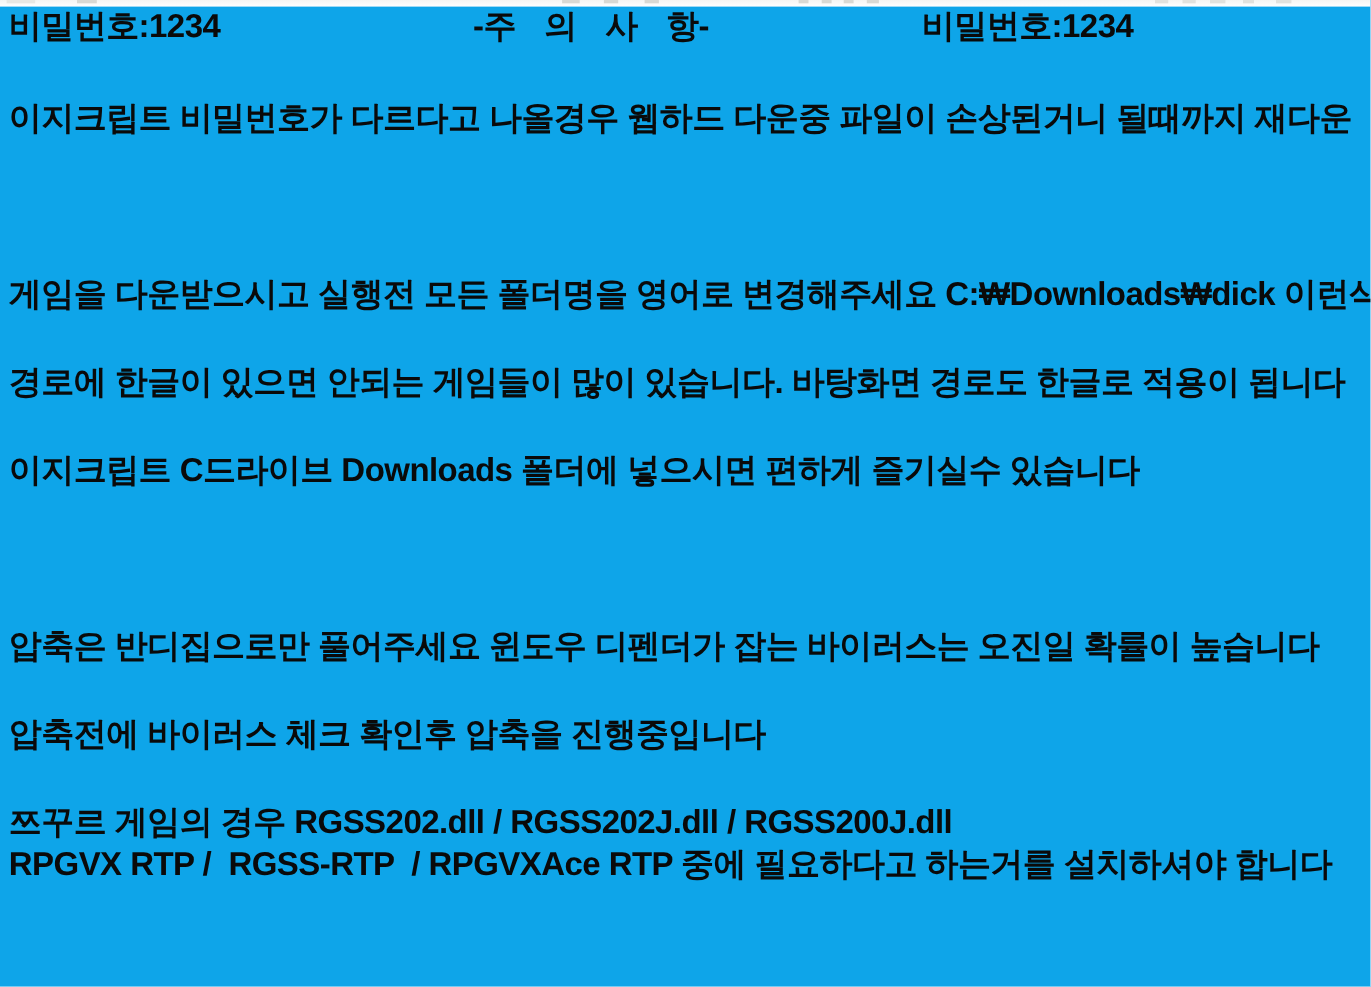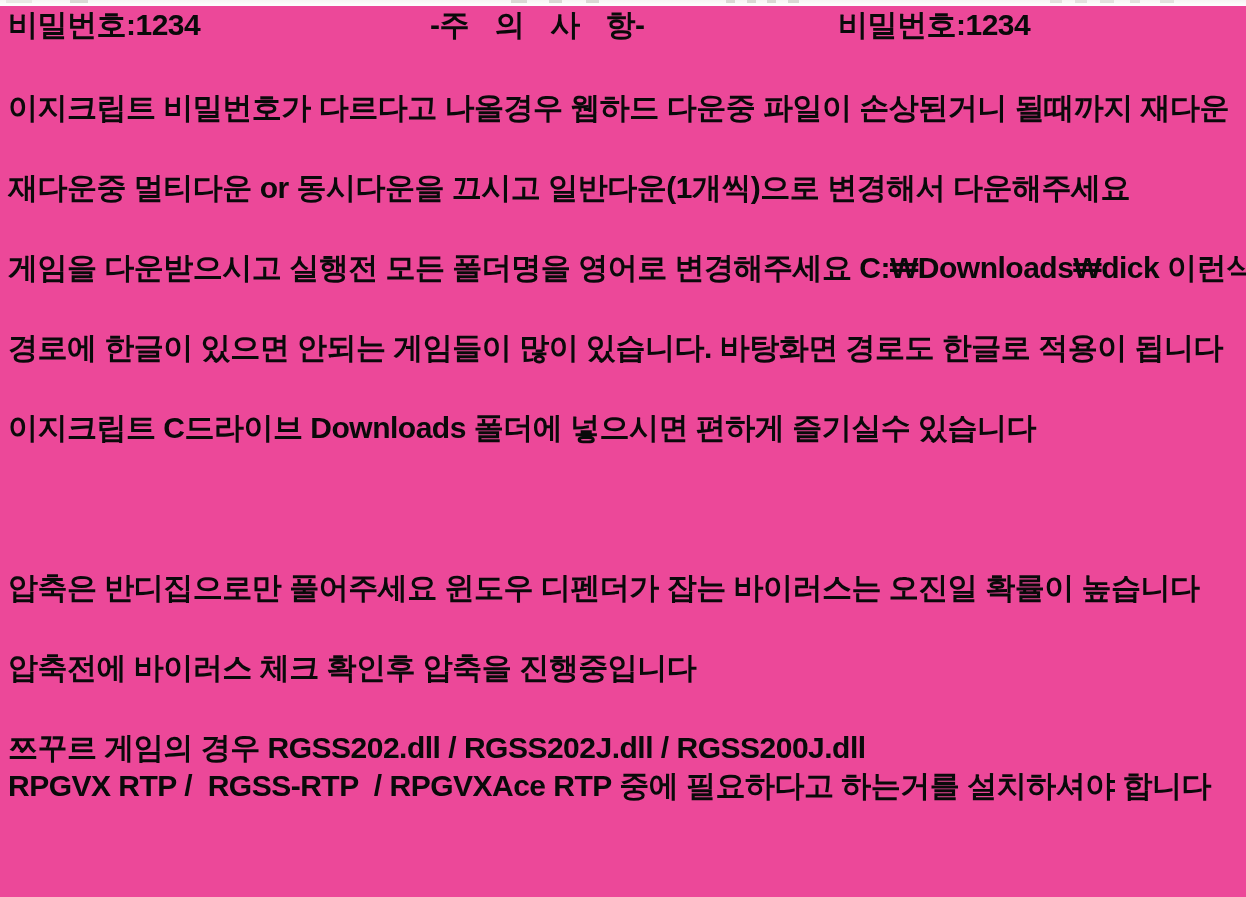--- a/index.html
+++ b/index.html
@@ -4,21 +4,21 @@
 <style>
   html, body {
     margin: 0;
     padding: 0;
     background: #ffffff;
   }
   .page {
     position: relative;
     width: 1246px;
     height: 897px;
-    background: #ec4899;
+    background: #0ea5e9;
     overflow: hidden;
     font-family: "Liberation Sans", "DejaVu Sans", sans-serif;
     font-weight: 700;
     color: #0a0a0a;
   }
   
   .top-artifact {
     position: absolute;
     top: 0; left: 0;
     width: 100%; height: 6px;
@@ -75,21 +75,20 @@
     <i style="left:1160px; width:14px; background:#e2e2de;"></i>
   </div>
 
   <div class="line header-left">비밀번호:1234</div>
 
   <div class="line header-title">-주 의 사 항-</div>
 
   <div class="line header-right">비밀번호:1234</div>
 
   <div class="line n0">이지크립트 비밀번호가 다르다고 나올경우 웹하드 다운중 파일이 손상된거니 될때까지 재다운</div>
-  <div class="line n1">재다운중 멀티다운 or 동시다운을 끄시고 일반다운(1개씩)으로 변경해서 다운해주세요</div>
   <div class="line n2">게임을 다운받으시고 실행전 모든 폴더명을 영어로 변경해주세요 C:₩Downloads₩dick 이런식</div>
   <div class="line n3">경로에 한글이 있으면 안되는 게임들이 많이 있습니다. 바탕화면 경로도 한글로 적용이 됩니다</div>
   <div class="line n4">이지크립트 C드라이브 Downloads 폴더에 넣으시면 편하게 즐기실수 있습니다</div>
   <div class="line n6">압축은 반디집으로만 풀어주세요 윈도우 디펜더가 잡는 바이러스는 오진일 확률이 높습니다</div>
   <div class="line n7">압축전에 바이러스 체크 확인후 압축을 진행중입니다</div>
   <div class="line n8">쯔꾸르 게임의 경우 RGSS202.dll / RGSS202J.dll / RGSS200J.dll</div>
   <div class="line n9">RPGVX RTP /  RGSS-RTP  / RPGVXAce RTP 중에 필요하다고 하는거를 설치하셔야 합니다</div>
 
 </div>
 

